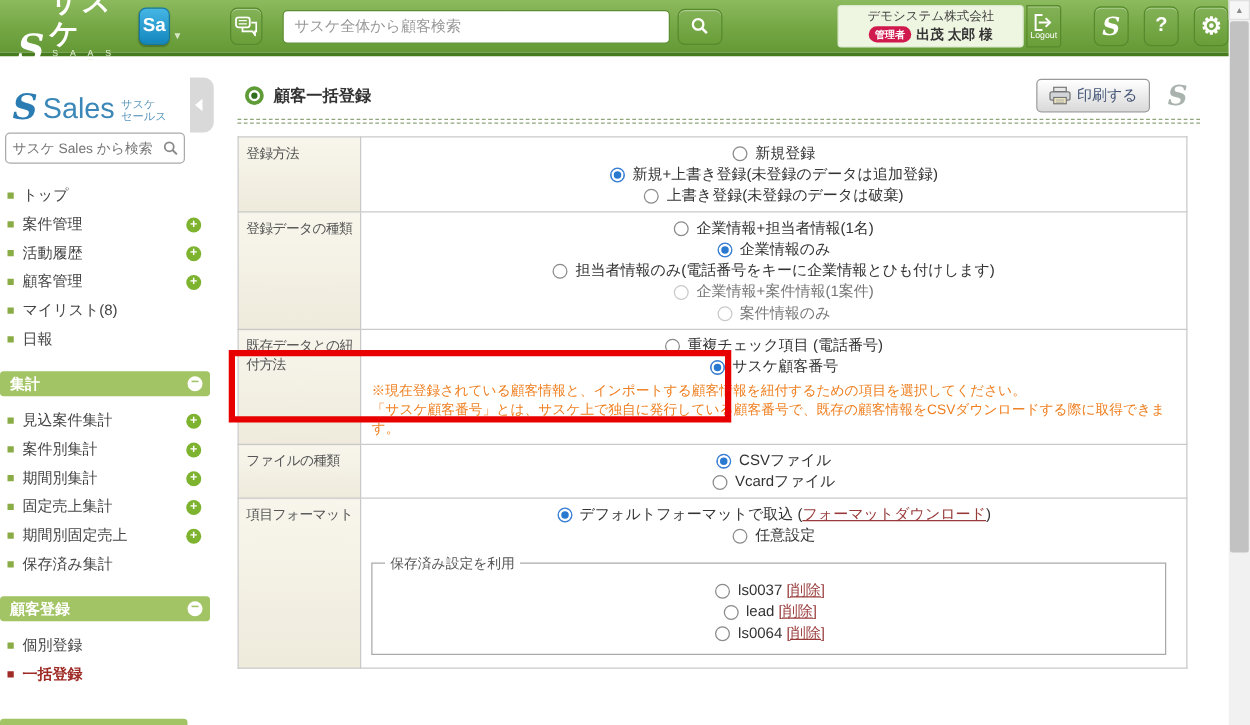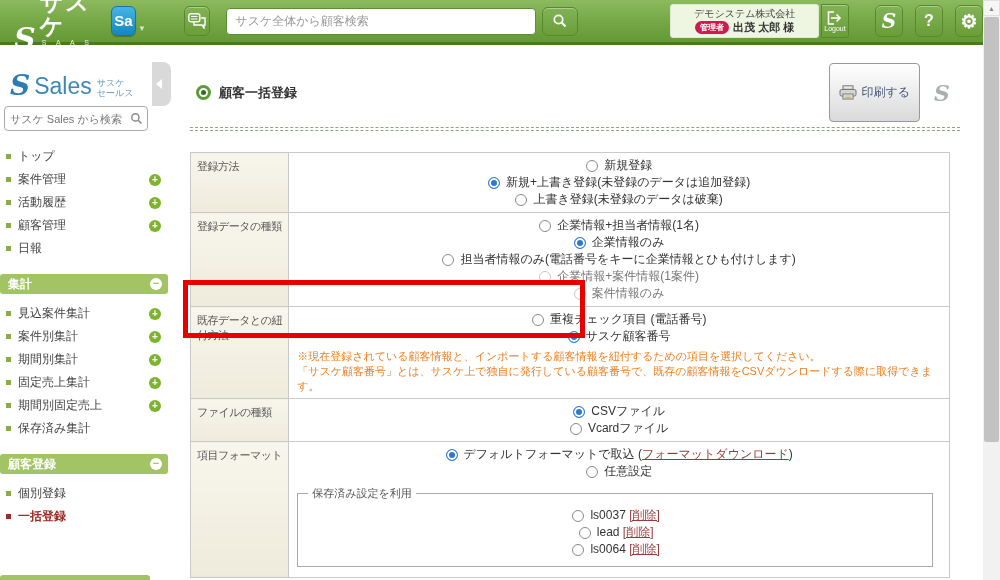--- a/index.html
+++ b/index.html
@@ -85,33 +85,33 @@
 
   
   .main { position:absolute; left:190px; top:48px; width:770px; }
   .title-row { display:flex; align-items:center; margin:15px 0 0 6px; }
   .title-ico { width:15px; height:15px; border-radius:50%; border:3px solid #5f9c38;
     background:#fff; position:relative; margin-right:8px; flex:none; }
   .title-ico:before { content:""; position:absolute; left:2px; top:2px; width:5px; height:5px;
     border-radius:50%; background:#2f6e1d; }
   .page-title { font-size:13px; font-weight:bold; color:#333; flex:1; }
   .print-btn { display:flex; align-items:center; gap:5px; background:linear-gradient(#fff,#d9d9d9);
-    border:1px solid #999; border-radius:4px; padding:20px 9px; font-size:12px; color:#445577;
+    border:1px solid #999; border-radius:4px; padding:4px 9px; font-size:12px; color:#445577;
     cursor:pointer; margin-right:14px; }
   .refresh-ico { font-family:"DejaVu Serif", serif; font-style:italic; font-weight:bold;
     font-size:22px; color:#a9b2ac; cursor:pointer; margin-right:10px; line-height:22px; }
   .dashed-rule { height:4px; border-top:1px dashed #8fa57c; border-bottom:1px dashed #8fa57c; margin-top:5px; }
   .sec-header { display:flex; align-items:center; margin:24px 0 0 14px; }
   .sec-ico { width:14px; height:14px; border-radius:50%; background:#4f8c2b; position:relative;
     margin-right:6px; flex:none; }
   .sec-ico:before { content:""; position:absolute; left:5px; top:4px;
     border-left:5px solid #fff; border-top:3px solid transparent; border-bottom:3px solid transparent; }
   .sec-title { font-size:13px; font-weight:bold; color:#4a8533; }
 
-  table.form { border-collapse:collapse; width:760px; margin-top:21px; }
+  table.form { border-collapse:collapse; width:760px; margin-top:10px; }
   table.form td { border:1px solid #c9c9c9; vertical-align:top; }
   td.lbl-cell { width:86px; background:linear-gradient(#f8f6ec,#eeebdc); padding:6px 6px;
     font-size:11px; letter-spacing:-0.5px; color:#555; white-space:pre; line-height:15px; }
   td.val-cell { background:#fff; padding:4px 8px; font-size:12px; color:#333; }
   .opt { display:flex; align-items:center; line-height:17px; cursor:pointer;justify-content:center; }
   .radio { width:12px; height:12px; border-radius:50%; border:1px solid #8a8a8a; background:#fff;
     display:inline-block; margin-right:6px; flex:none; }
   .radio.checked { background:#2979d0; border-color:#3a7fd5; box-shadow:inset 0 0 0 2px #fff; }
   .radio.dim { border-color:#c9c9c9; }
   .opt.dim-text { color:#777; }
@@ -224,20 +224,24 @@
     </div>
     <div class="menu-item">
       <span class="bullet"></span>
       <span class="lbl">活動履歴</span>
       <span class="plus-ico">+</span>
     </div>
     <div class="menu-item">
       <span class="bullet"></span>
       <span class="lbl">顧客管理</span>
       <span class="plus-ico">+</span>
+    </div>
+    <div class="menu-item">
+      <span class="bullet"></span>
+      <span class="lbl">マイリスト(8)</span>
     </div>
     <div class="menu-item">
       <span class="bullet"></span>
       <span class="lbl">日報</span>
     </div>
 
     <div class="side-section">
       <span class="t">集計</span>
       <span class="minus-ico">−</span>
     </div>

